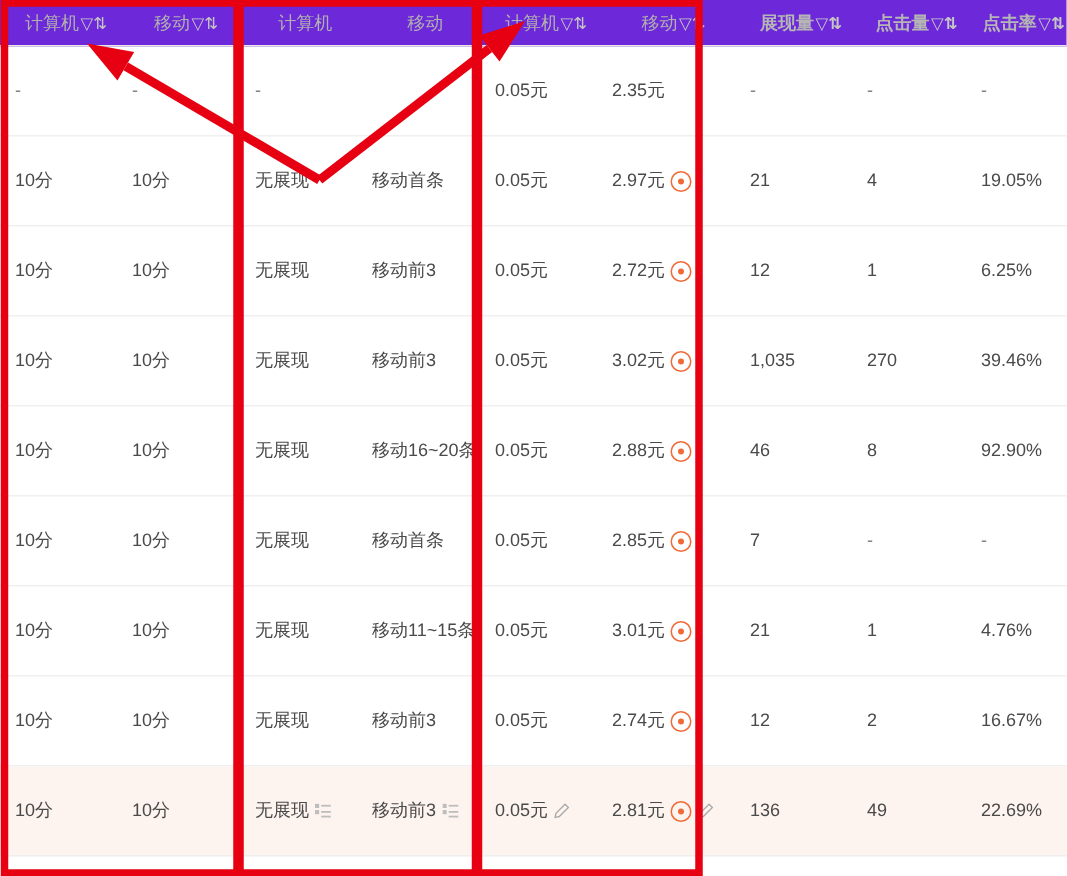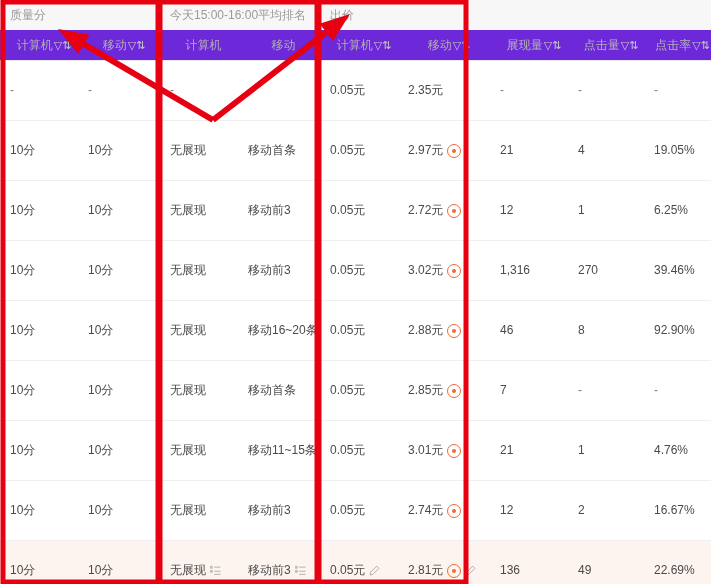--- a/index.html
+++ b/index.html
@@ -48,20 +48,21 @@
     text-align: center;
     font-weight: normal;
     font-size: 12px;
     color: #b0b0b0;
     vertical-align: middle;
     border: none;
     white-space: nowrap;
   }
   thead tr.sub-row th.num-head {
     color: #b5b5b5;
+    font-weight: bold;
   }
   th .sort-ico {
     display: inline-block;
     margin-left: 1px;
     font-size: 11px;
     color: #c6c6c6;
     letter-spacing: 0px;
   }
 
   
@@ -159,34 +160,20 @@
       <col style="width:78px">
         <col style="width:82px">
       <col style="width:78px">
         <col style="width:92px">
       <col style="width:78px">
         <col style="width:76px">
         <col style="width:67px">
     </colgroup>
 
     <thead>
-      <tr class="group-row">
-        <th colspan="2">
-          <span>质量分</span>
-        </th>
-        <th colspan="2">
-          <span>今天15:00-16:00平均排名</span>
-        </th>
-        <th colspan="2">
-          <span>出价</span>
-        </th>
-        <th colspan="3">
-          <span></span>
-        </th>
-      </tr>
       <tr class="sub-row">
         <th>
           <span>计算机</span><span class="sort-ico">▽⇅</span>
         </th>
         <th>
           <span>移动</span><span class="sort-ico">▽⇅</span>
         </th>
         <th>
           <span>计算机</span><span class="sort-ico"></span>
         </th>
@@ -382,21 +369,21 @@
             </span>
           </td>
           <td>
             <span class="cellwrap">
               <span class="cell-txt">3.02元</span>
               <span class="target-ico"></span>
             </span>
           </td>
           <td>
             <span class="cellwrap">
-              <span class="cell-txt">1,316</span>
+              <span class="cell-txt">1,035</span>
             </span>
           </td>
           <td>
             <span class="cellwrap">
               <span class="cell-txt">270</span>
             </span>
           </td>
           <td>
             <span class="cellwrap">
               <span class="cell-txt">39.46%</span>

